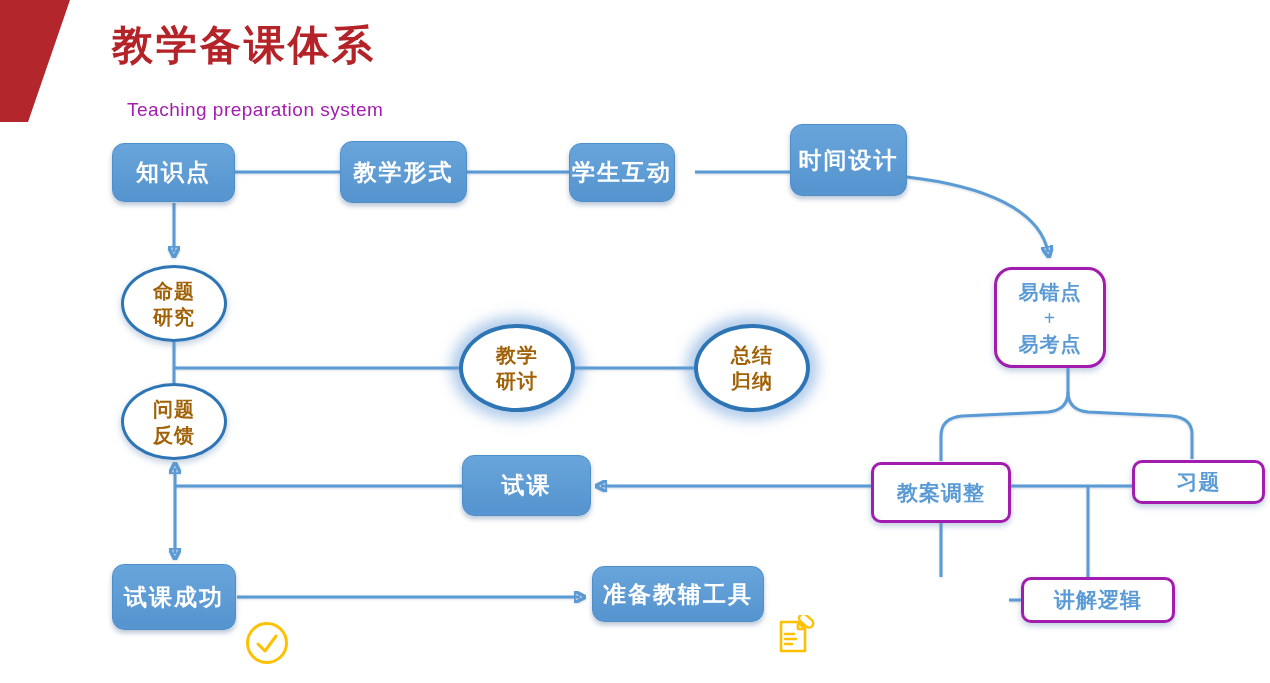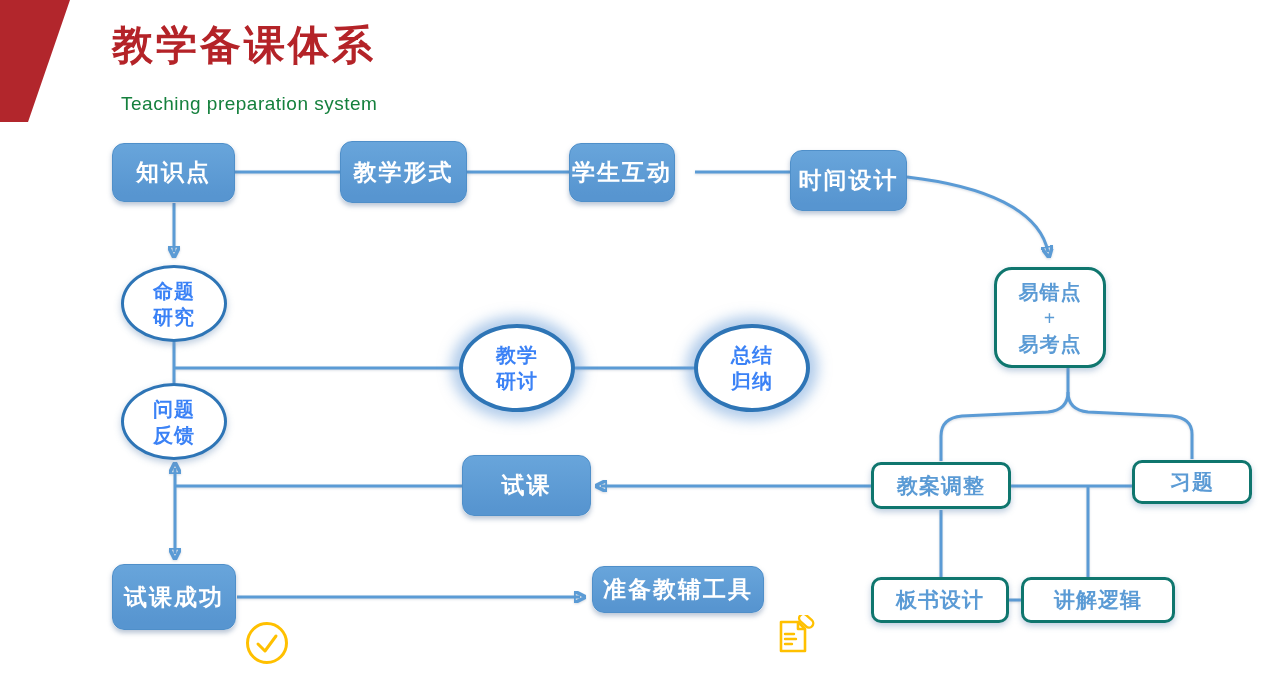--- a/index.html
+++ b/index.html
@@ -13,47 +13,47 @@
     background:#b2262c;
     clip-path:polygon(0 0,70px 0,28px 122px,0 122px);
   }
   .title{
     position:absolute;left:112px;top:18px;margin:0;
     font-size:41px;font-weight:bold;color:#b42328;letter-spacing:3px;
     font-family:"Liberation Sans",sans-serif;
     text-align:center;
   }
   .subtitle{
-    position:absolute;left:114px;top:86px;margin:7px;
-    font-size:19px;color:#15803d;letter-spacing:.5px;
+    position:absolute;left:114px;top:86px;margin:13px;
+    font-size:19px;color:#a21caf;letter-spacing:.5px;
   }
   
   svg.connectors{position:absolute;left:0;top:0;width:1270px;height:683px;
     filter:drop-shadow(0 1px 1px rgba(90,110,140,.25));}
   svg.connectors path{stroke:#5b9bd5;stroke-width:3;fill:none;}
   
   .node{
     position:absolute;display:flex;align-items:center;justify-content:center;
     text-align:center;box-sizing:border-box;
     font-family:"Liberation Serif","DejaVu Serif",serif;font-weight:bold;
   }
   .filled{
     background:linear-gradient(180deg,#68a5db 0%,#5795d0 90%);
     border:1px solid #4f8fc9;border-radius:12px;color:#ffffff;
     font-size:23px;letter-spacing:2px;
     box-shadow:0 3px 5px rgba(80,110,150,.40);
   }
   .outline{
-    background:#ffffff;border:3px solid #0f766e;border-radius:10px;
+    background:#ffffff;border:3px solid #a21caf;border-radius:10px;
     color:#5b9bd5;font-size:21px;letter-spacing:1px;
     box-shadow:0 3px 6px rgba(110,145,185,.45);
   }
   .ellipse{
     background:#ffffff;border:3px solid #2e75b6;border-radius:50%;
-    color:#3b82f6;font-size:20px;letter-spacing:1px;
+    color:#a16207;font-size:20px;letter-spacing:1px;
     box-shadow:0 3px 7px rgba(110,145,185,.45);
     text-align:center;
   }
   .glow{
     border-width:4px;
     box-shadow:0 0 13px 8px rgba(104,156,216,.50);
   }
   .rounded-big{border-radius:18px;font-size:20px;}
   .multiline{white-space:pre-line;line-height:1.3;}
   .icon{position:absolute;}
@@ -94,43 +94,42 @@
     </g>
     <path d="M1011 486 H1132"></path>
     <path d="M1088 486 V577"></path>
     <path d="M941 510 V577"></path>
     <path d="M1009 600 H1021"></path>
   </svg>
 
   <div class="node filled" style="left:112px;top:143px;width:123px;height:59px">知识点</div>
   <div class="node filled" style="left:340px;top:141px;width:127px;height:62px">教学形式</div>
   <div class="node filled" style="left:569px;top:143px;width:106px;height:59px">学生互动</div>
-  <div class="node filled" style="left:790px;top:150px;width:117px;height:61px">时间设计</div>
+  <div class="node filled" style="left:790px;top:124px;width:117px;height:72px">时间设计</div>
 
   <div class="node ellipse multiline" style="left:121px;top:265px;width:106px;height:77px">命题
 研究</div>
   <div class="node ellipse multiline" style="left:121px;top:383px;width:106px;height:77px">问题
 反馈</div>
 
   <div class="node ellipse glow multiline" style="left:459px;top:324px;width:116px;height:88px">教学
 研讨</div>
   <div class="node ellipse glow multiline" style="left:694px;top:324px;width:116px;height:88px">总结
 归纳</div>
 
   <div class="node outline rounded-big multiline" style="left:994px;top:267px;width:112px;height:101px">易错点
 +
 易考点</div>
-  <div class="node outline" style="left:871px;top:462px;width:140px;height:47px">教案调整</div>
-  <div class="node outline" style="left:1132px;top:460px;width:120px;height:44px">习题</div>
-  <div class="node outline" style="left:871px;top:577px;width:138px;height:46px">板书设计</div>
+  <div class="node outline" style="left:871px;top:462px;width:140px;height:61px">教案调整</div>
+  <div class="node outline" style="left:1132px;top:460px;width:133px;height:44px">习题</div>
   <div class="node outline" style="left:1021px;top:577px;width:154px;height:46px">讲解逻辑</div>
 
   <div class="node filled" style="left:112px;top:564px;width:124px;height:66px">试课成功</div>
   <div class="node filled" style="left:462px;top:455px;width:129px;height:61px">试课</div>
-  <div class="node filled" style="left:592px;top:566px;width:172px;height:47px">准备教辅工具</div>
+  <div class="node filled" style="left:592px;top:566px;width:172px;height:56px">准备教辅工具</div>
 
   <svg class="icon" style="left:244px;top:620px" width="46" height="46" viewBox="0 0 46 46">
     <circle cx="23" cy="23" r="19.5" fill="none" stroke="#FFC000" stroke-width="3"></circle>
     <polyline points="14,24 21,31 32,16" fill="none" stroke="#FFC000" stroke-width="3" stroke-linecap="round" stroke-linejoin="round"></polyline>
   </svg>
 
   <svg class="icon" style="left:773px;top:615px" width="42" height="42" viewBox="0 0 42 42">
     <path d="M8 7 H25 L32 14 V36 H8 Z" fill="none" stroke="#FFC000" stroke-width="2.6" stroke-linejoin="round"></path>
     <path d="M25 7 V14 H32" fill="none" stroke="#FFC000" stroke-width="2.6" stroke-linejoin="round"></path>
     <path d="M12 19 H21 M12 24 H23 M12 29 H19" fill="none" stroke="#FFC000" stroke-width="2.4" stroke-linecap="round"></path>

